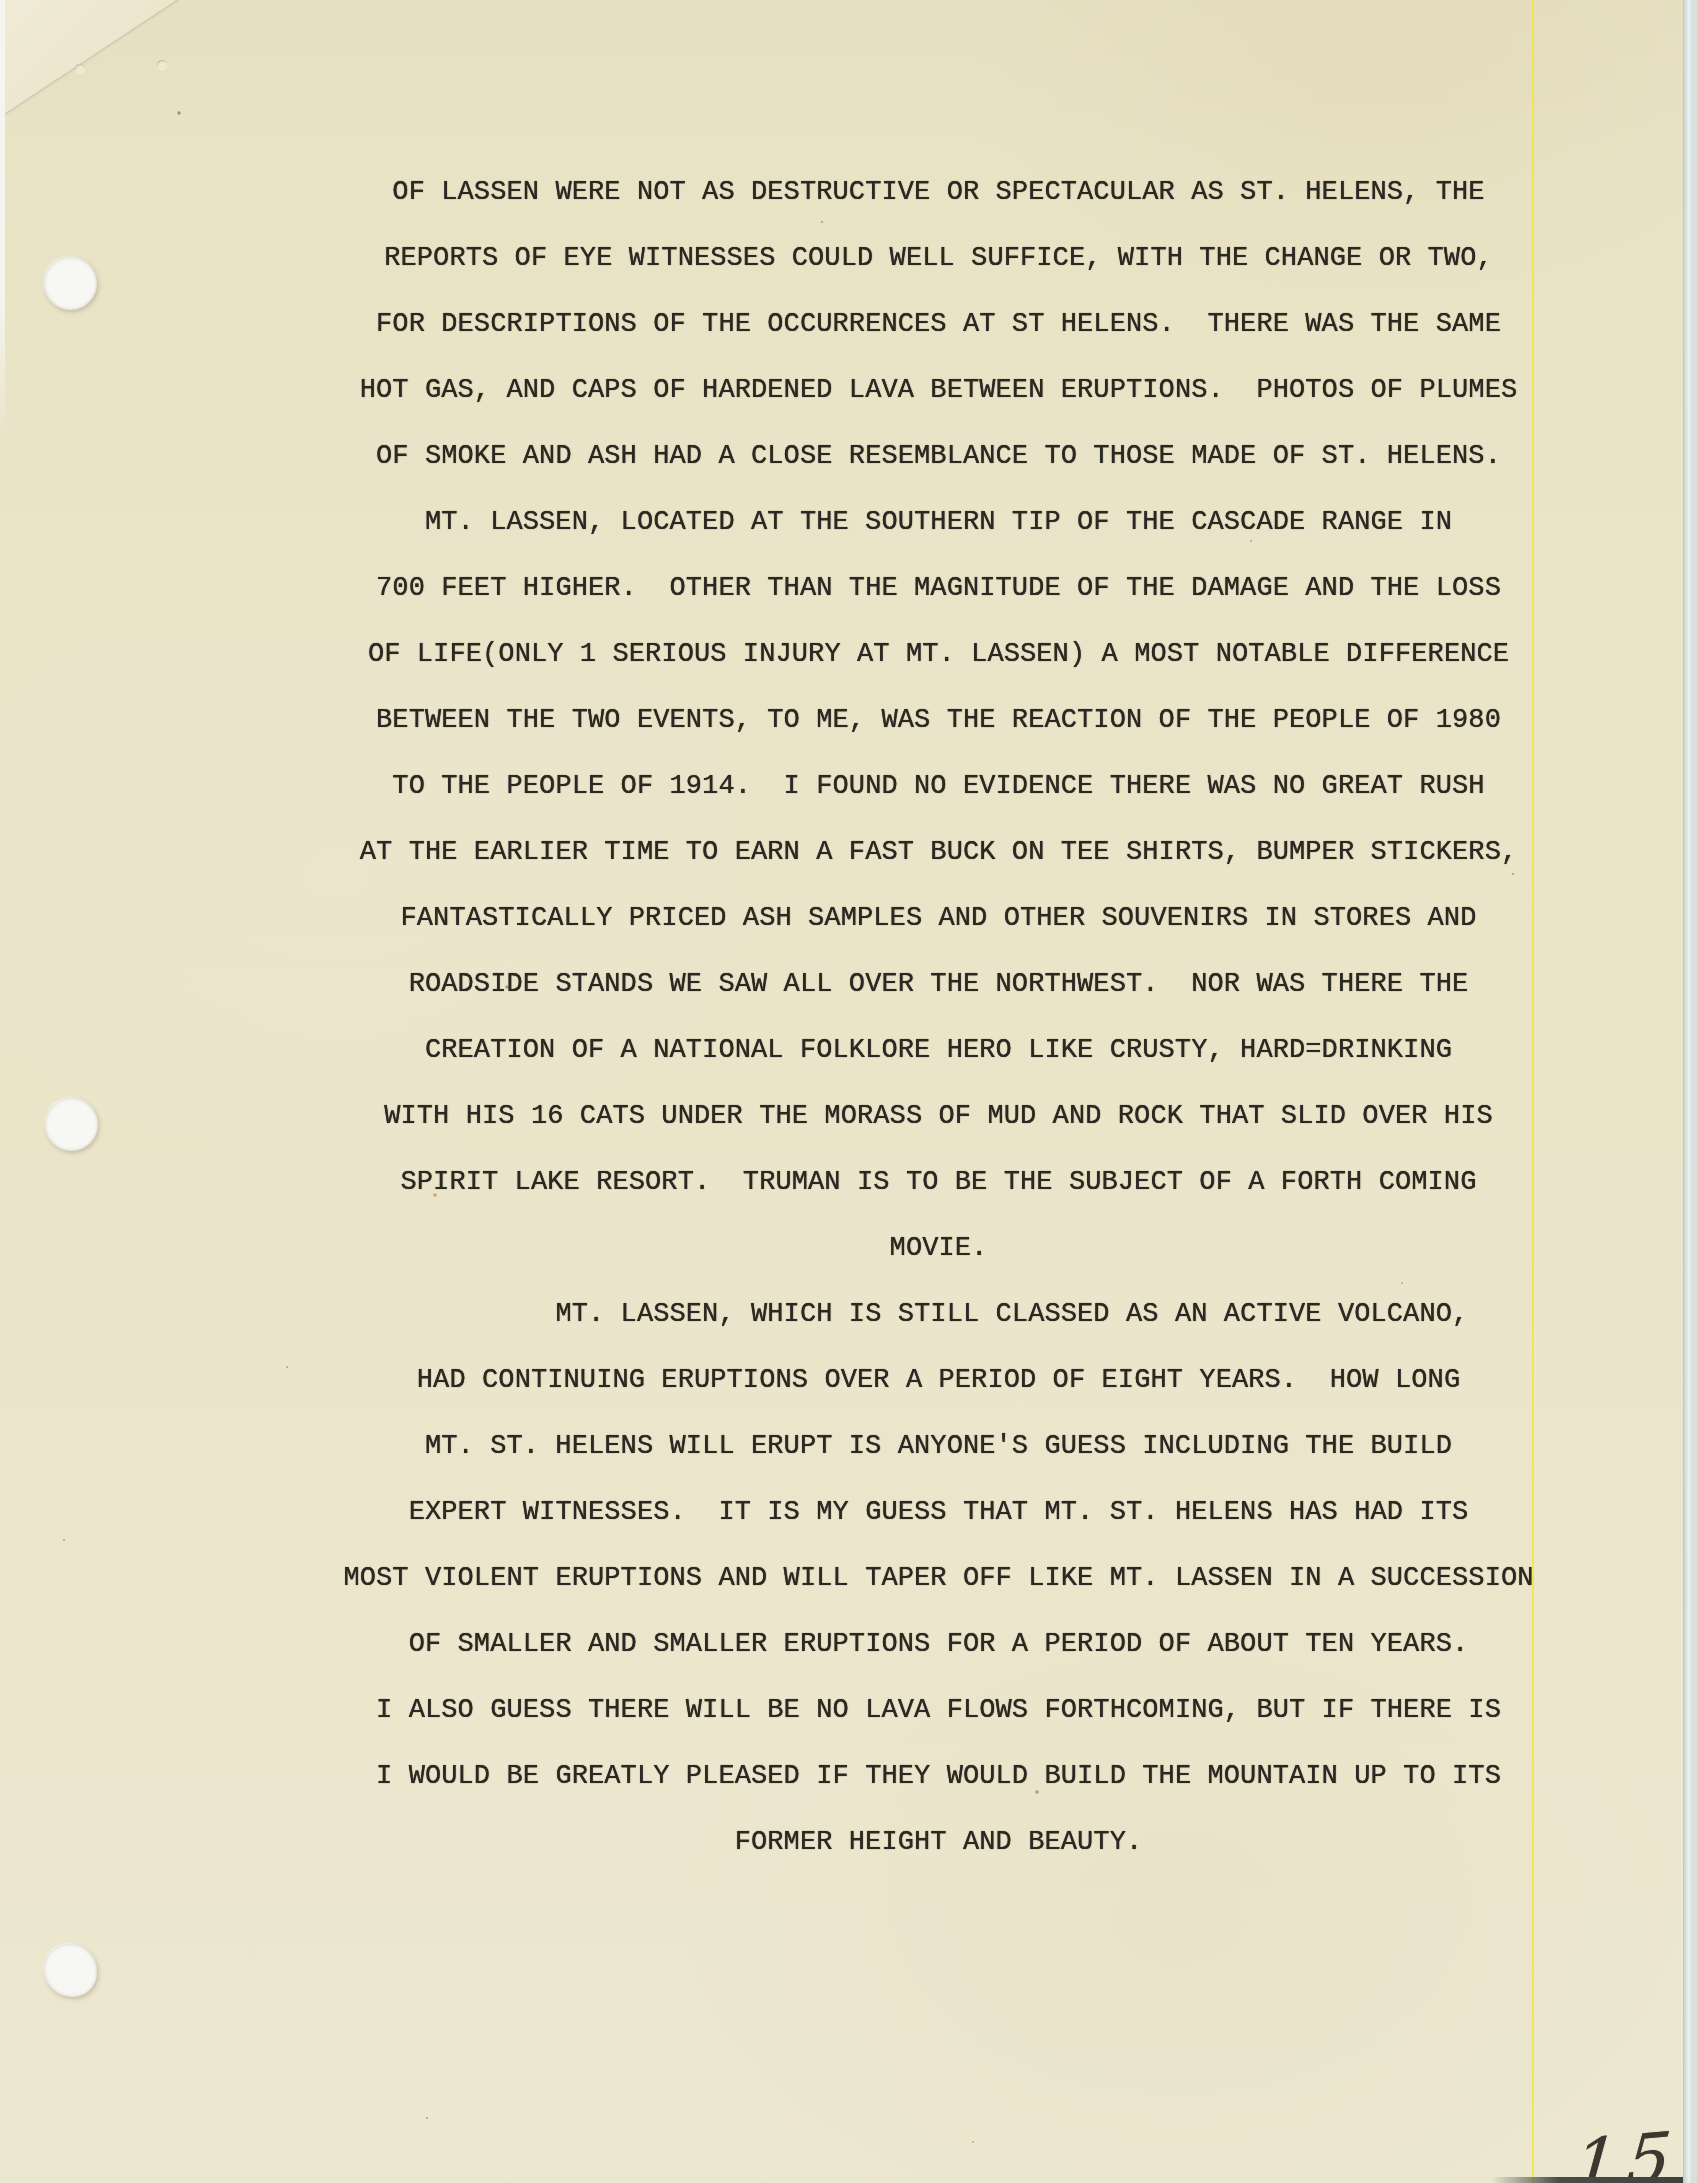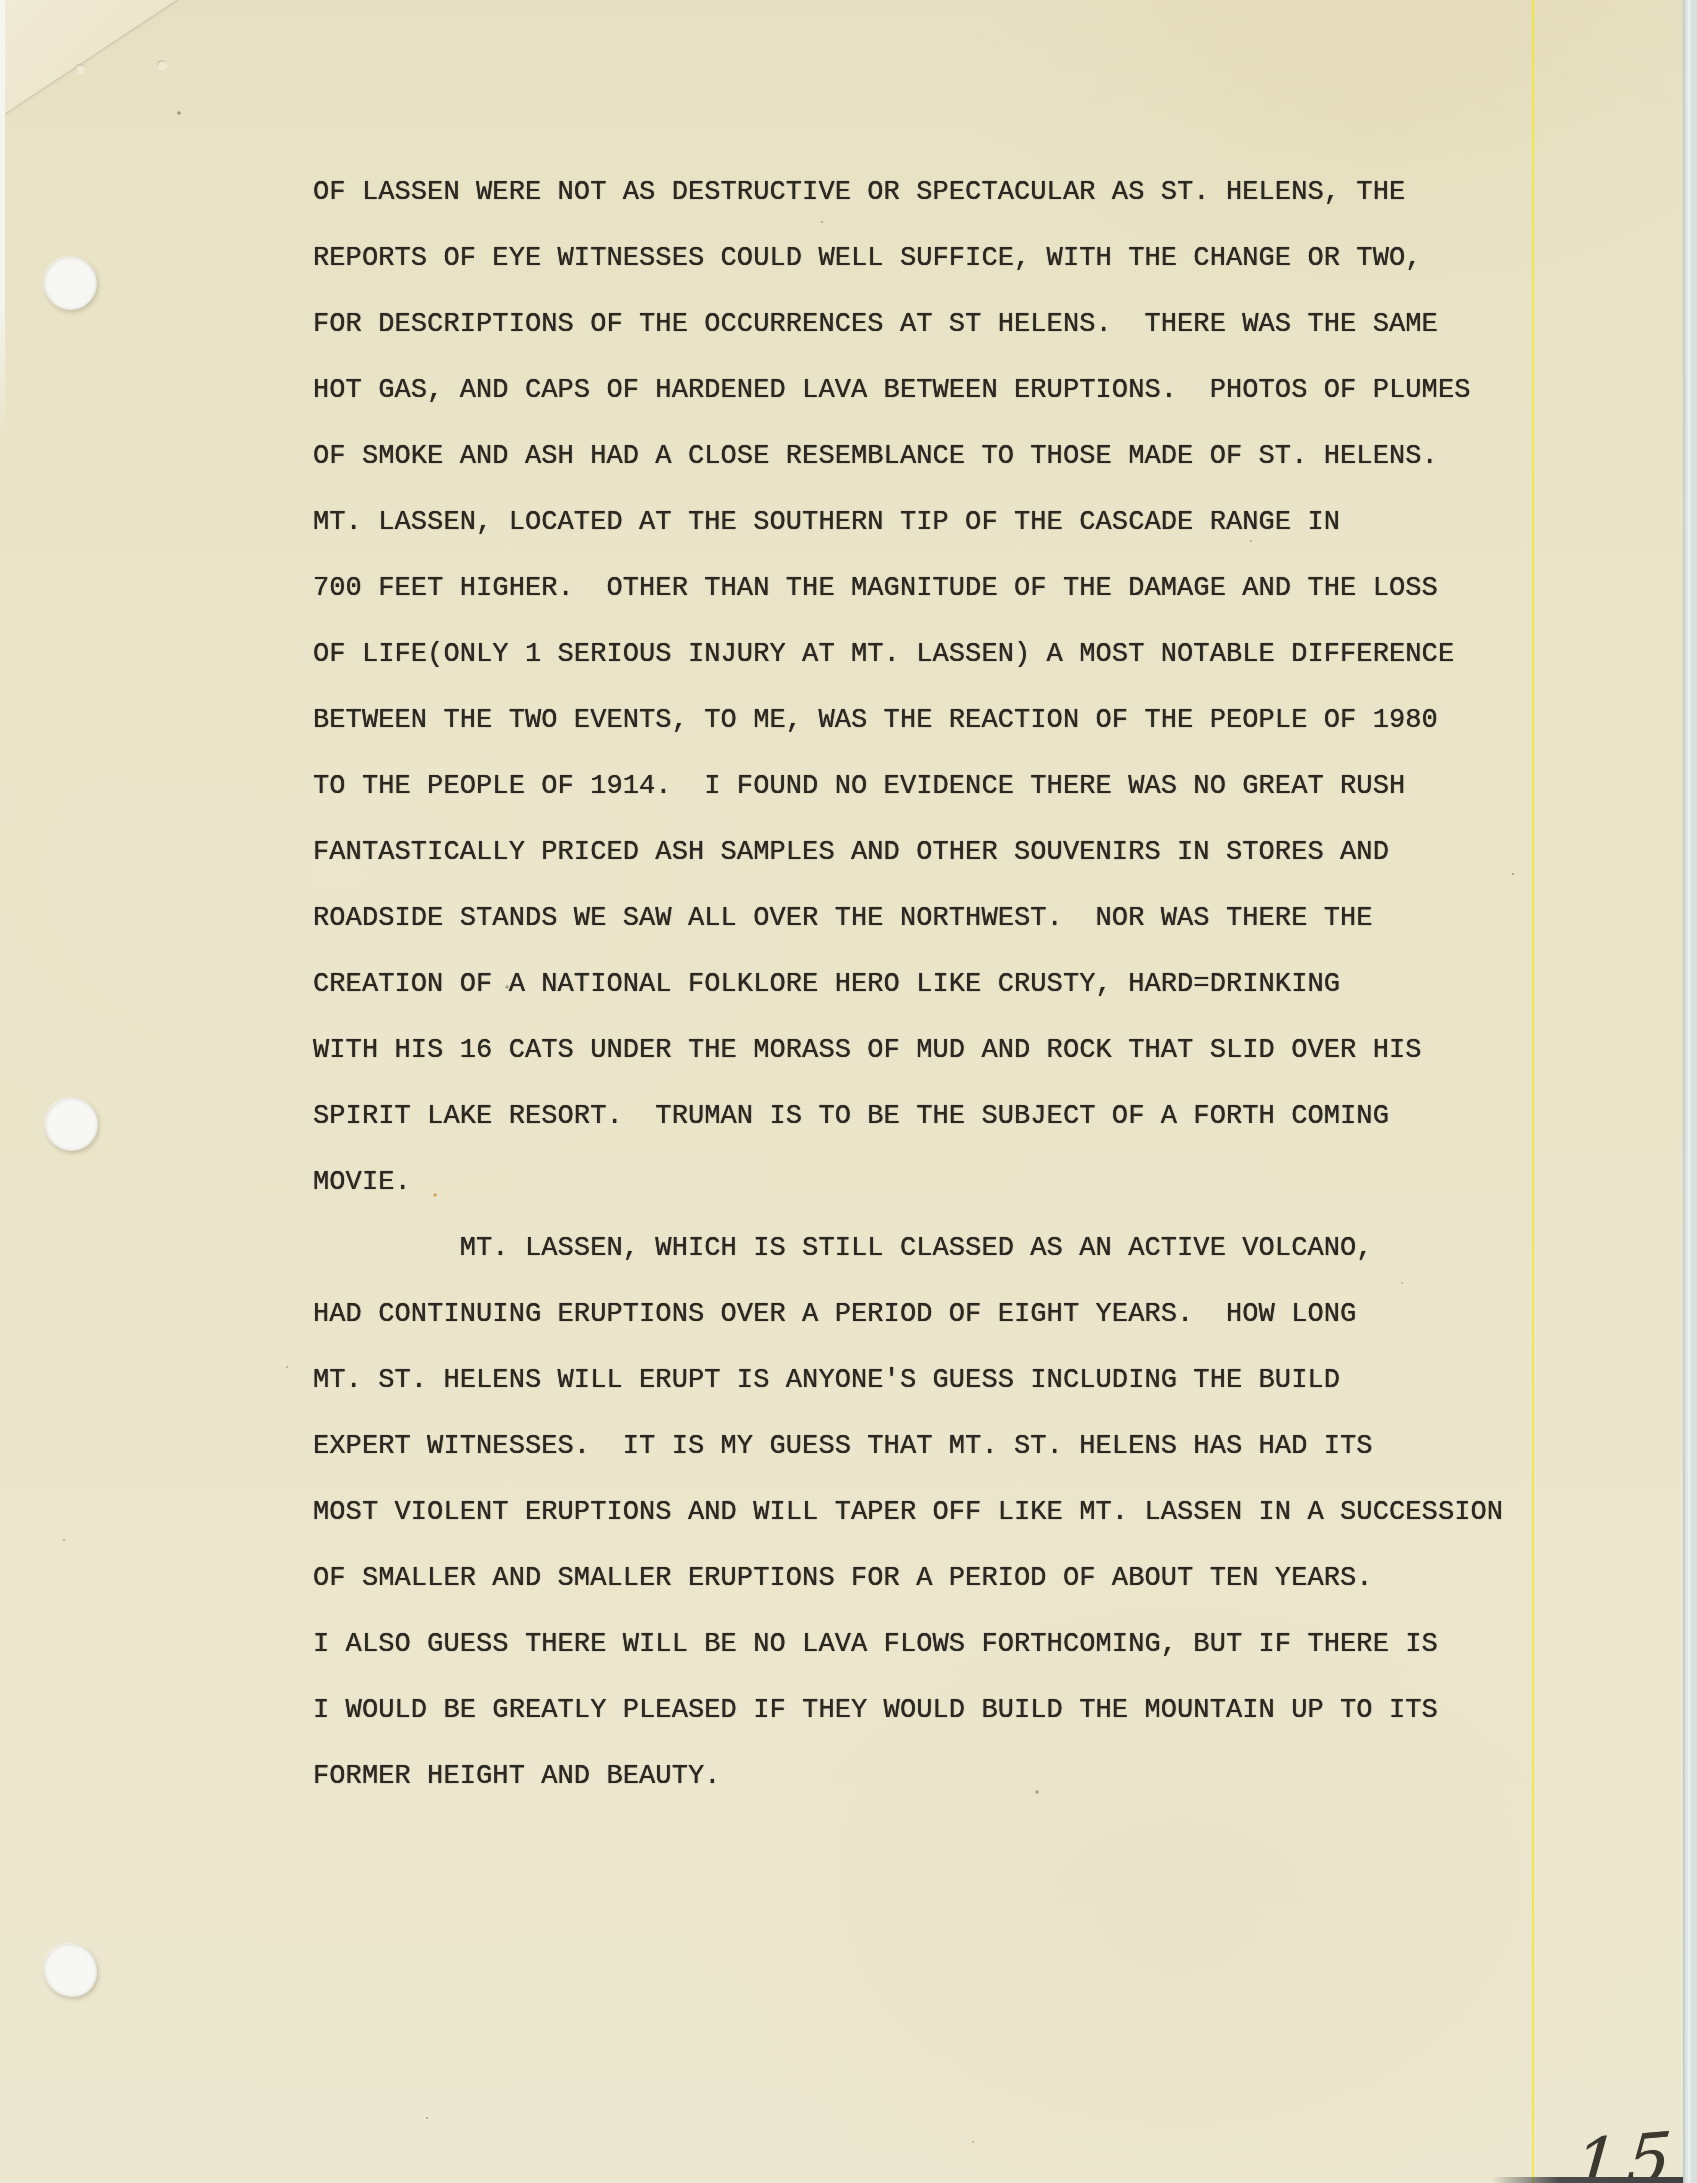--- a/index.html
+++ b/index.html
@@ -20,20 +20,21 @@
   #paper {
     position: absolute;
     left: 0; top: 0;
     width: 1683px;
     height: 2183px;
     background:
       radial-gradient(599px 333px at 82% 4%, rgba(214,200,155,0.20), rgba(214,200,155,0) 70%),
       radial-gradient(799px 533px at 20% 40%, rgba(255,255,255,0.06), rgba(255,255,255,0) 70%),
       radial-gradient(666px 466px at 70% 88%, rgba(208,194,152,0.10), rgba(208,194,152,0) 75%),
       linear-gradient(180deg, #e6dfc1 0%, #e9e3c6 7%, #eae4c9 45%, #ebe6cc 75%, #ece7d0 100%);
+    text-align: center;
   }
   
   .crease-tri {
     position: absolute;
     left: 0; top: 0;
     width: 180px; height: 120px;
     clip-path: polygon(0 0, 100% 0, 0 100%);
     background: linear-gradient(135deg, #f0ebd7 0%, #ece6cd 60%, #eae4c9 100%);
   }
   .crease-line {
@@ -170,20 +171,21 @@
       <div class="line">OF LASSEN WERE NOT AS DESTRUCTIVE OR SPECTACULAR AS ST. HELENS, THE</div>
       <div class="line">REPORTS OF EYE WITNESSES COULD WELL SUFFICE, WITH THE CHANGE OR TWO,</div>
       <div class="line">FOR DESCRIPTIONS OF THE OCCURRENCES AT ST HELENS.  THERE WAS THE SAME</div>
       <div class="line">HOT GAS, AND CAPS OF HARDENED LAVA BETWEEN ERUPTIONS.  PHOTOS OF PLUMES</div>
       <div class="line">OF SMOKE AND ASH HAD A CLOSE RESEMBLANCE TO THOSE MADE OF ST. HELENS.</div>
       <div class="line">MT. LASSEN, LOCATED AT THE SOUTHERN TIP OF THE CASCADE RANGE IN</div>
       <div class="line">700 FEET HIGHER.  OTHER THAN THE MAGNITUDE OF THE DAMAGE AND THE LOSS</div>
       <div class="line">OF LIFE(ONLY 1 SERIOUS INJURY AT MT. LASSEN) A MOST NOTABLE DIFFERENCE</div>
       <div class="line">BETWEEN THE TWO EVENTS, TO ME, WAS THE REACTION OF THE PEOPLE OF 1980</div>
       <div class="line">TO THE PEOPLE OF 1914.  I FOUND NO EVIDENCE THERE WAS NO GREAT RUSH</div>
+      <div class="line">AT THE EARLIER TIME TO EARN A FAST BUCK ON TEE SHIRTS, BUMPER STICKERS,</div>
       <div class="line">FANTASTICALLY PRICED ASH SAMPLES AND OTHER SOUVENIRS IN STORES AND</div>
       <div class="line">ROADSIDE STANDS WE SAW ALL OVER THE NORTHWEST.  NOR WAS THERE THE</div>
       <div class="line">CREATION OF A NATIONAL FOLKLORE HERO LIKE CRUSTY, HARD=DRINKING</div>
       <div class="line">WITH HIS 16 CATS UNDER THE MORASS OF MUD AND ROCK THAT SLID OVER HIS</div>
       <div class="line">SPIRIT LAKE RESORT.  TRUMAN IS TO BE THE SUBJECT OF A FORTH COMING</div>
       <div class="line">MOVIE.</div>
       <div class="line">         MT. LASSEN, WHICH IS STILL CLASSED AS AN ACTIVE VOLCANO,</div>
       <div class="line">HAD CONTINUING ERUPTIONS OVER A PERIOD OF EIGHT YEARS.  HOW LONG</div>
       <div class="line">MT. ST. HELENS WILL ERUPT IS ANYONE'S GUESS INCLUDING THE BUILD</div>
       <div class="line">EXPERT WITNESSES.  IT IS MY GUESS THAT MT. ST. HELENS HAS HAD ITS</div>

